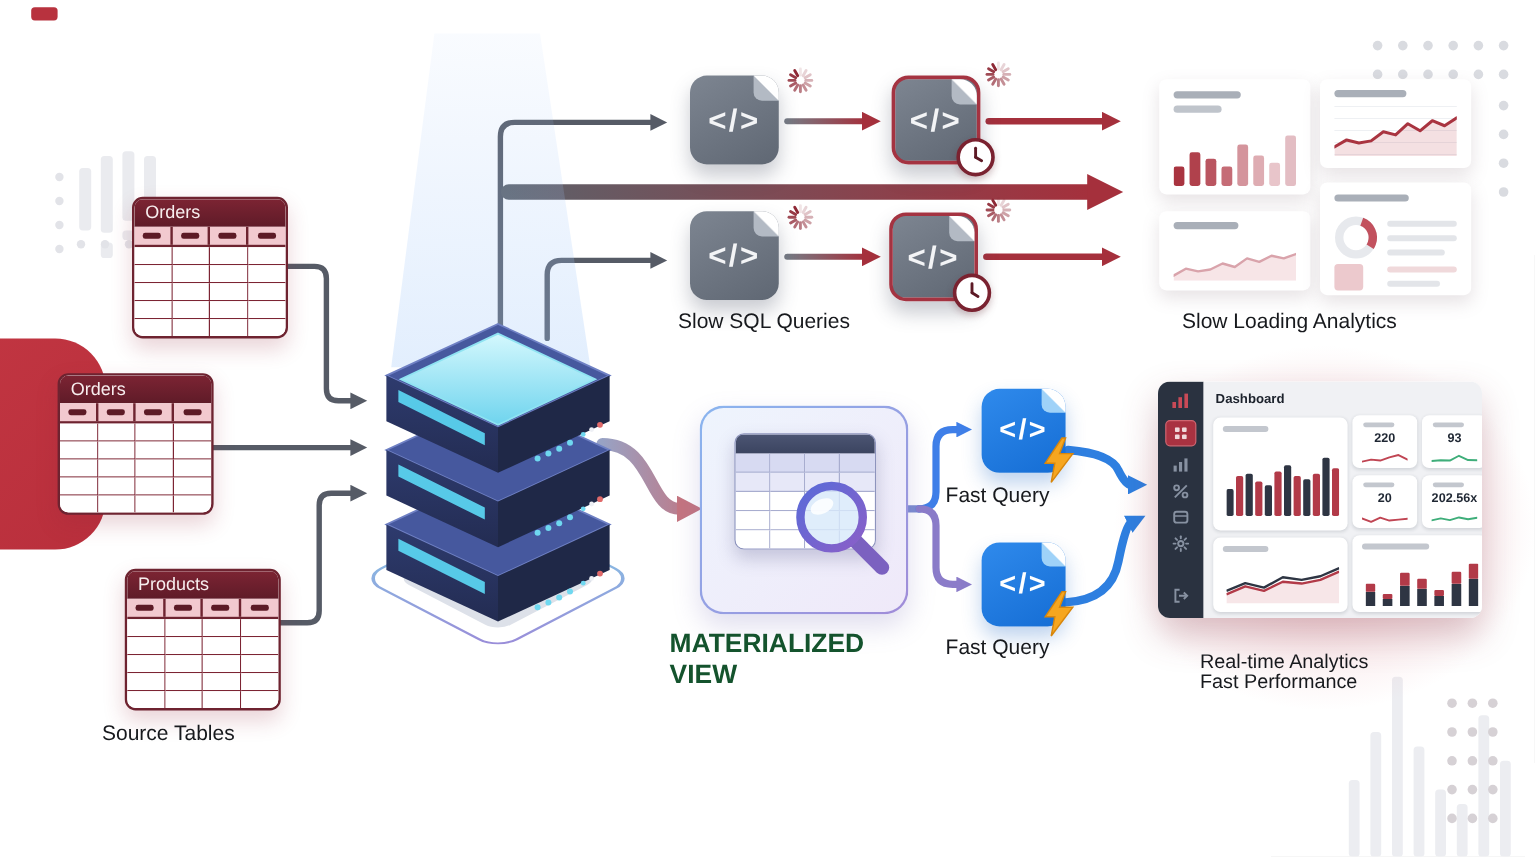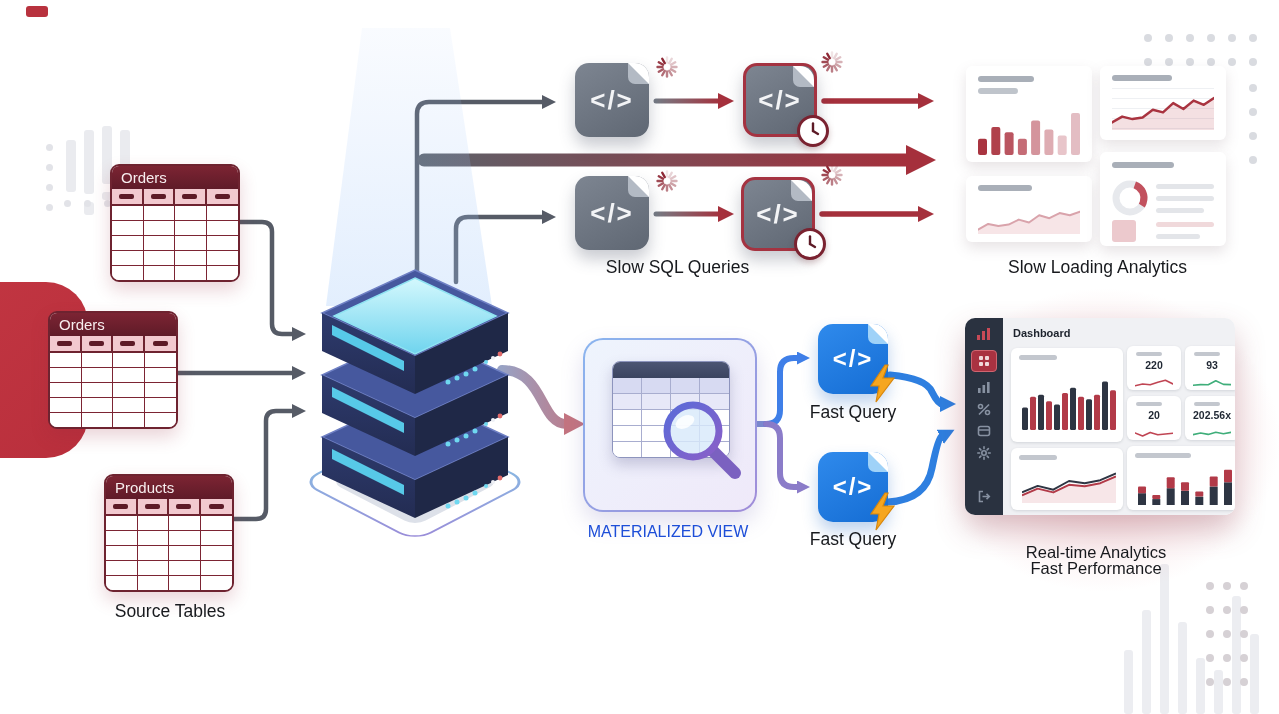--- a/index.html
+++ b/index.html
@@ -1,19 +1,19 @@
 <!DOCTYPE html>
 <html><head>
 <meta charset="utf-8">
 <style>
   html,body{margin:0;padding:0;background:#e8e8e8;}
   .canvas{position:relative;width:1279px;height:714px;background:#ffffff;overflow:hidden;
           font-family:"Liberation Sans",sans-serif;margin:0 auto;}
   .abs{position:absolute;}
-  .lbl{position:absolute;color:#17191d;text-align:center;}
+  .lbl{position:absolute;color:#17191d;text-align:left;}
 
   
   .mini-table{position:absolute;width:126px;border:2px solid #6e2330;border-radius:9px;
     background:#fff;box-shadow:0 8px 18px rgba(150,40,60,.20);overflow:hidden;}
   .mini-table .hdr{background:linear-gradient(180deg,#7c2433,#5f1b28);color:#f7edee;
     font-size:15px;height:23px;line-height:23px;padding:0 9px;font-weight:500;}
   .tbl-sub{display:grid;grid-template-columns:repeat(4,1fr);background:#f2c9cf;border-bottom:2px solid #6e2330;}
   .tbl-sub div{border-right:2px solid #6e2330;height:15px;display:flex;align-items:center;justify-content:center;}
   .tbl-sub div:last-child{border-right:none;}
   .tbl-sub b{display:block;width:15px;height:5px;background:#5d1a26;border-radius:2px;}
@@ -553,21 +553,21 @@
           <linearGradient id="mgG" x1="0" y1="0" x2="1" y2="1">
         <stop offset="0" stop-color="#5a6bd8"></stop>
             <stop offset="1" stop-color="#8a5fc8"></stop>
           </linearGradient>
         </defs>
       <line x1="56" y1="56" x2="78" y2="78" stroke="#7b61c0" stroke-width="12" stroke-linecap="round"></line>
       <circle cx="36" cy="36" r="26" fill="rgba(216,233,250,0.82)" stroke="url(#mgG)" stroke-width="7"></circle>
       <ellipse cx="28" cy="27" rx="10" ry="6" fill="rgba(255,255,255,0.85)" transform="rotate(-25 28 27)"></ellipse>
     </svg>
   </div>
-  <div class="lbl" style="left:558px;top:523px;width:220px;font-size:16px;font-weight:normal;color:#1d4ed8;">MATERIALIZED VIEW</div>
+  <div class="lbl" style="left:558px;top:523px;width:220px;font-size:22px;font-weight:bold;color:#14532d;">MATERIALIZED VIEW</div>
 
   <div class="fast-icon" style="left:818px;top:324px;">
     <span>&lt;/&gt;</span>
     <svg class="bolt" width="30" height="40" viewBox="0 0 30 40">
       <polygon points="17,1 3,22 11,22 8,38 26,14 15,14 20,1" fill="#f6a61f" stroke="#d8860b" stroke-width="1.2"></polygon>
       </svg>
   </div>
   <div class="lbl" style="left:788px;top:402px;width:130px;font-size:17.5px;">Fast Query</div>
   <div class="fast-icon" style="left:818px;top:452px;">
     <span>&lt;/&gt;</span>

